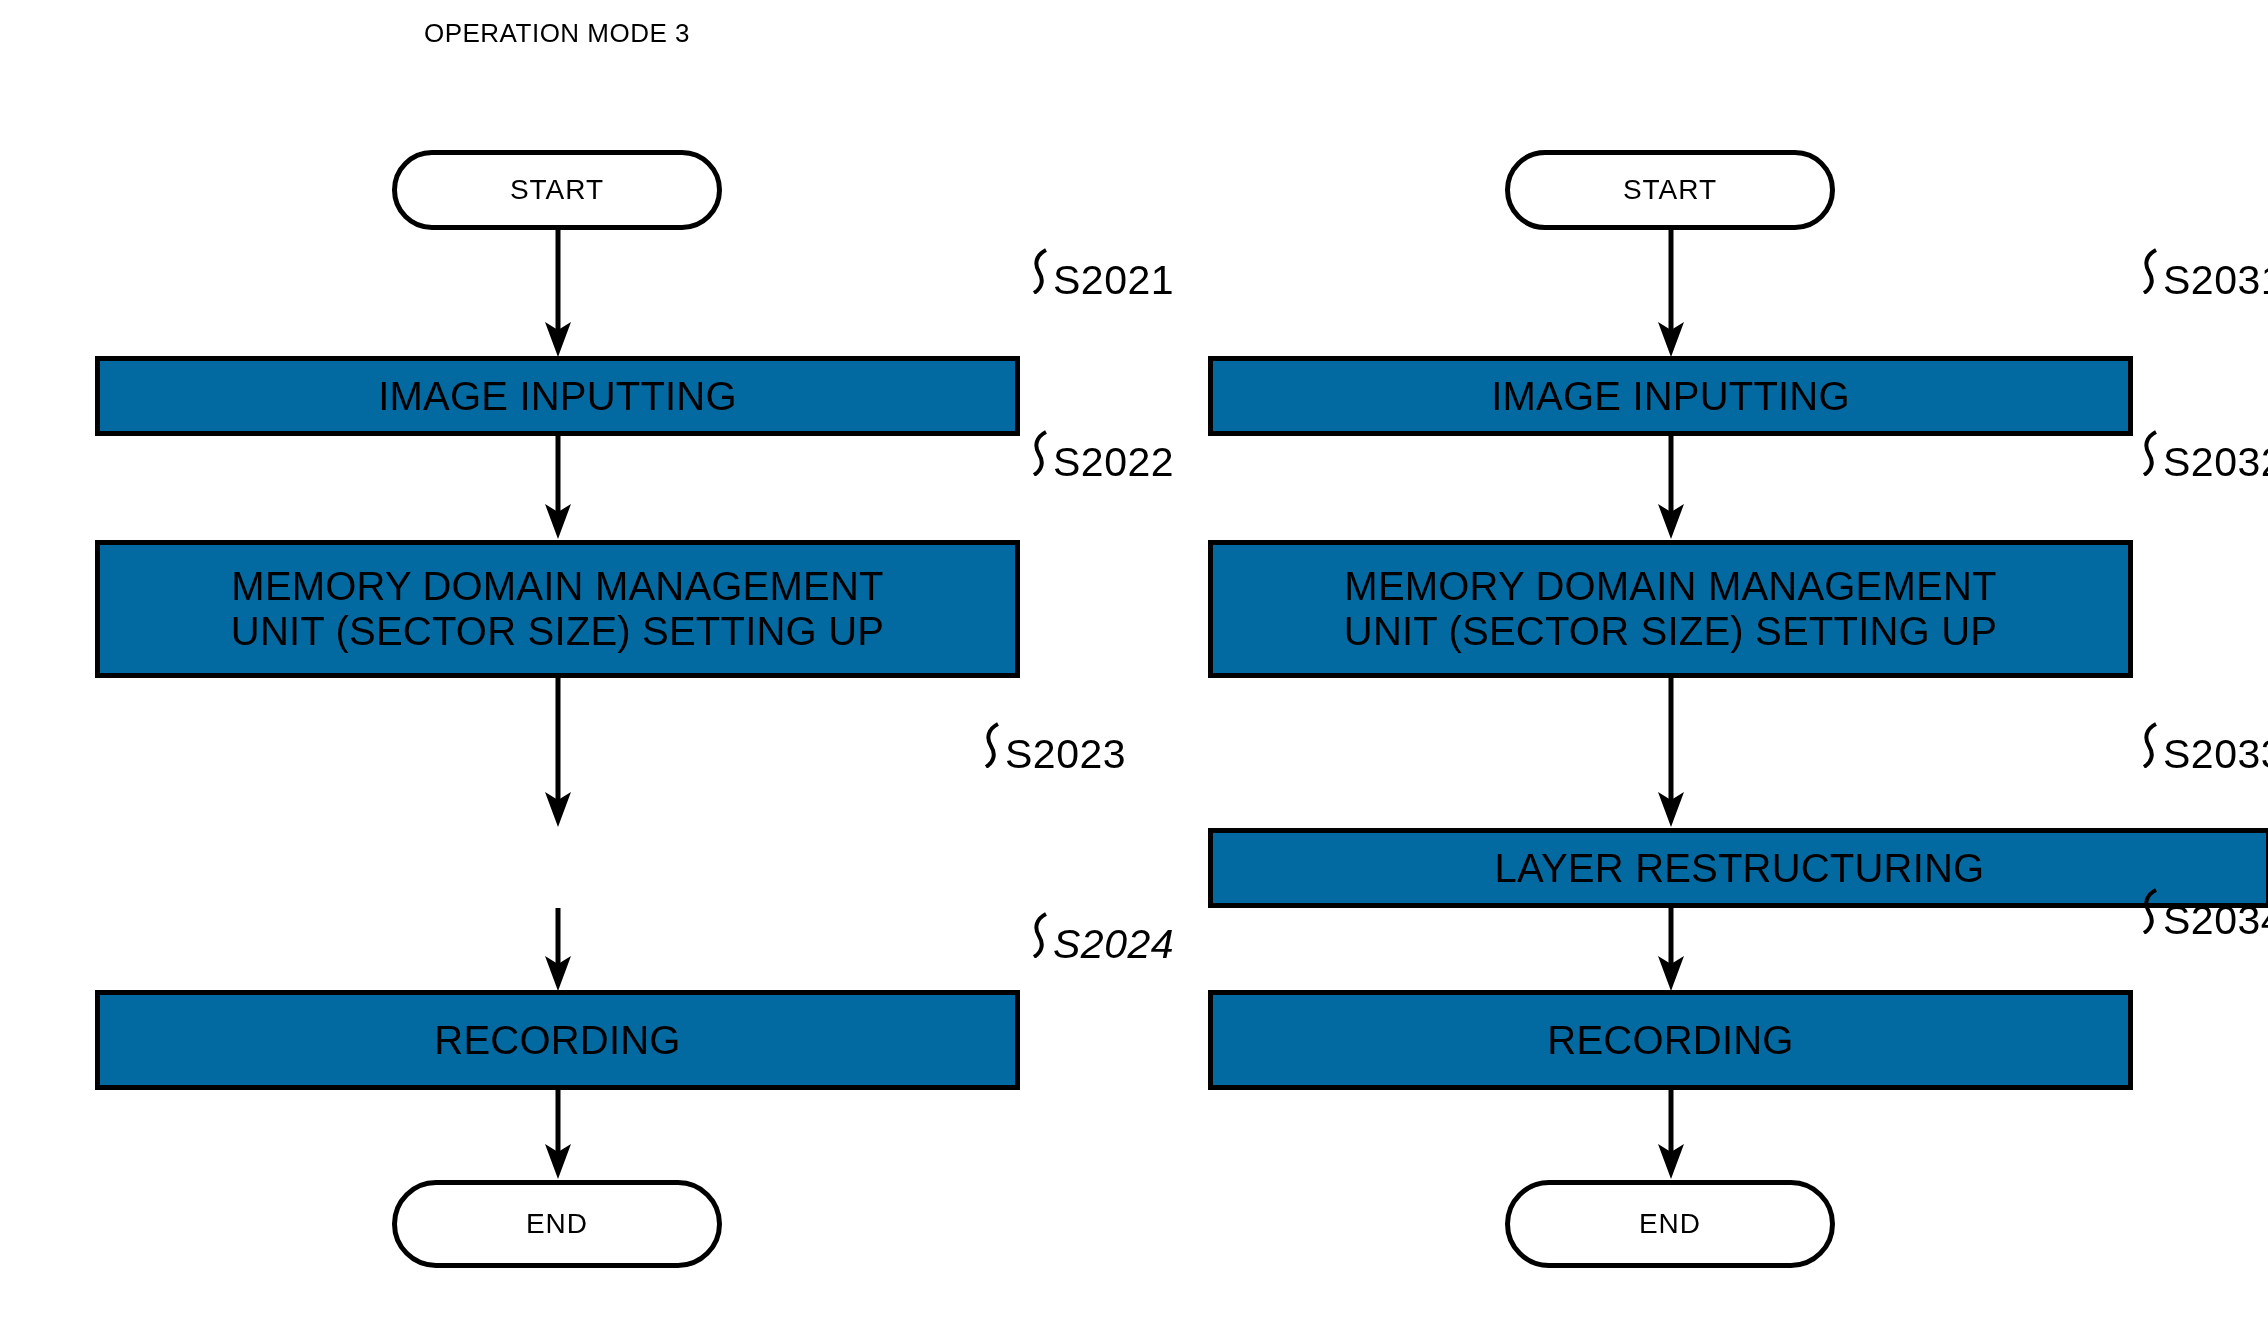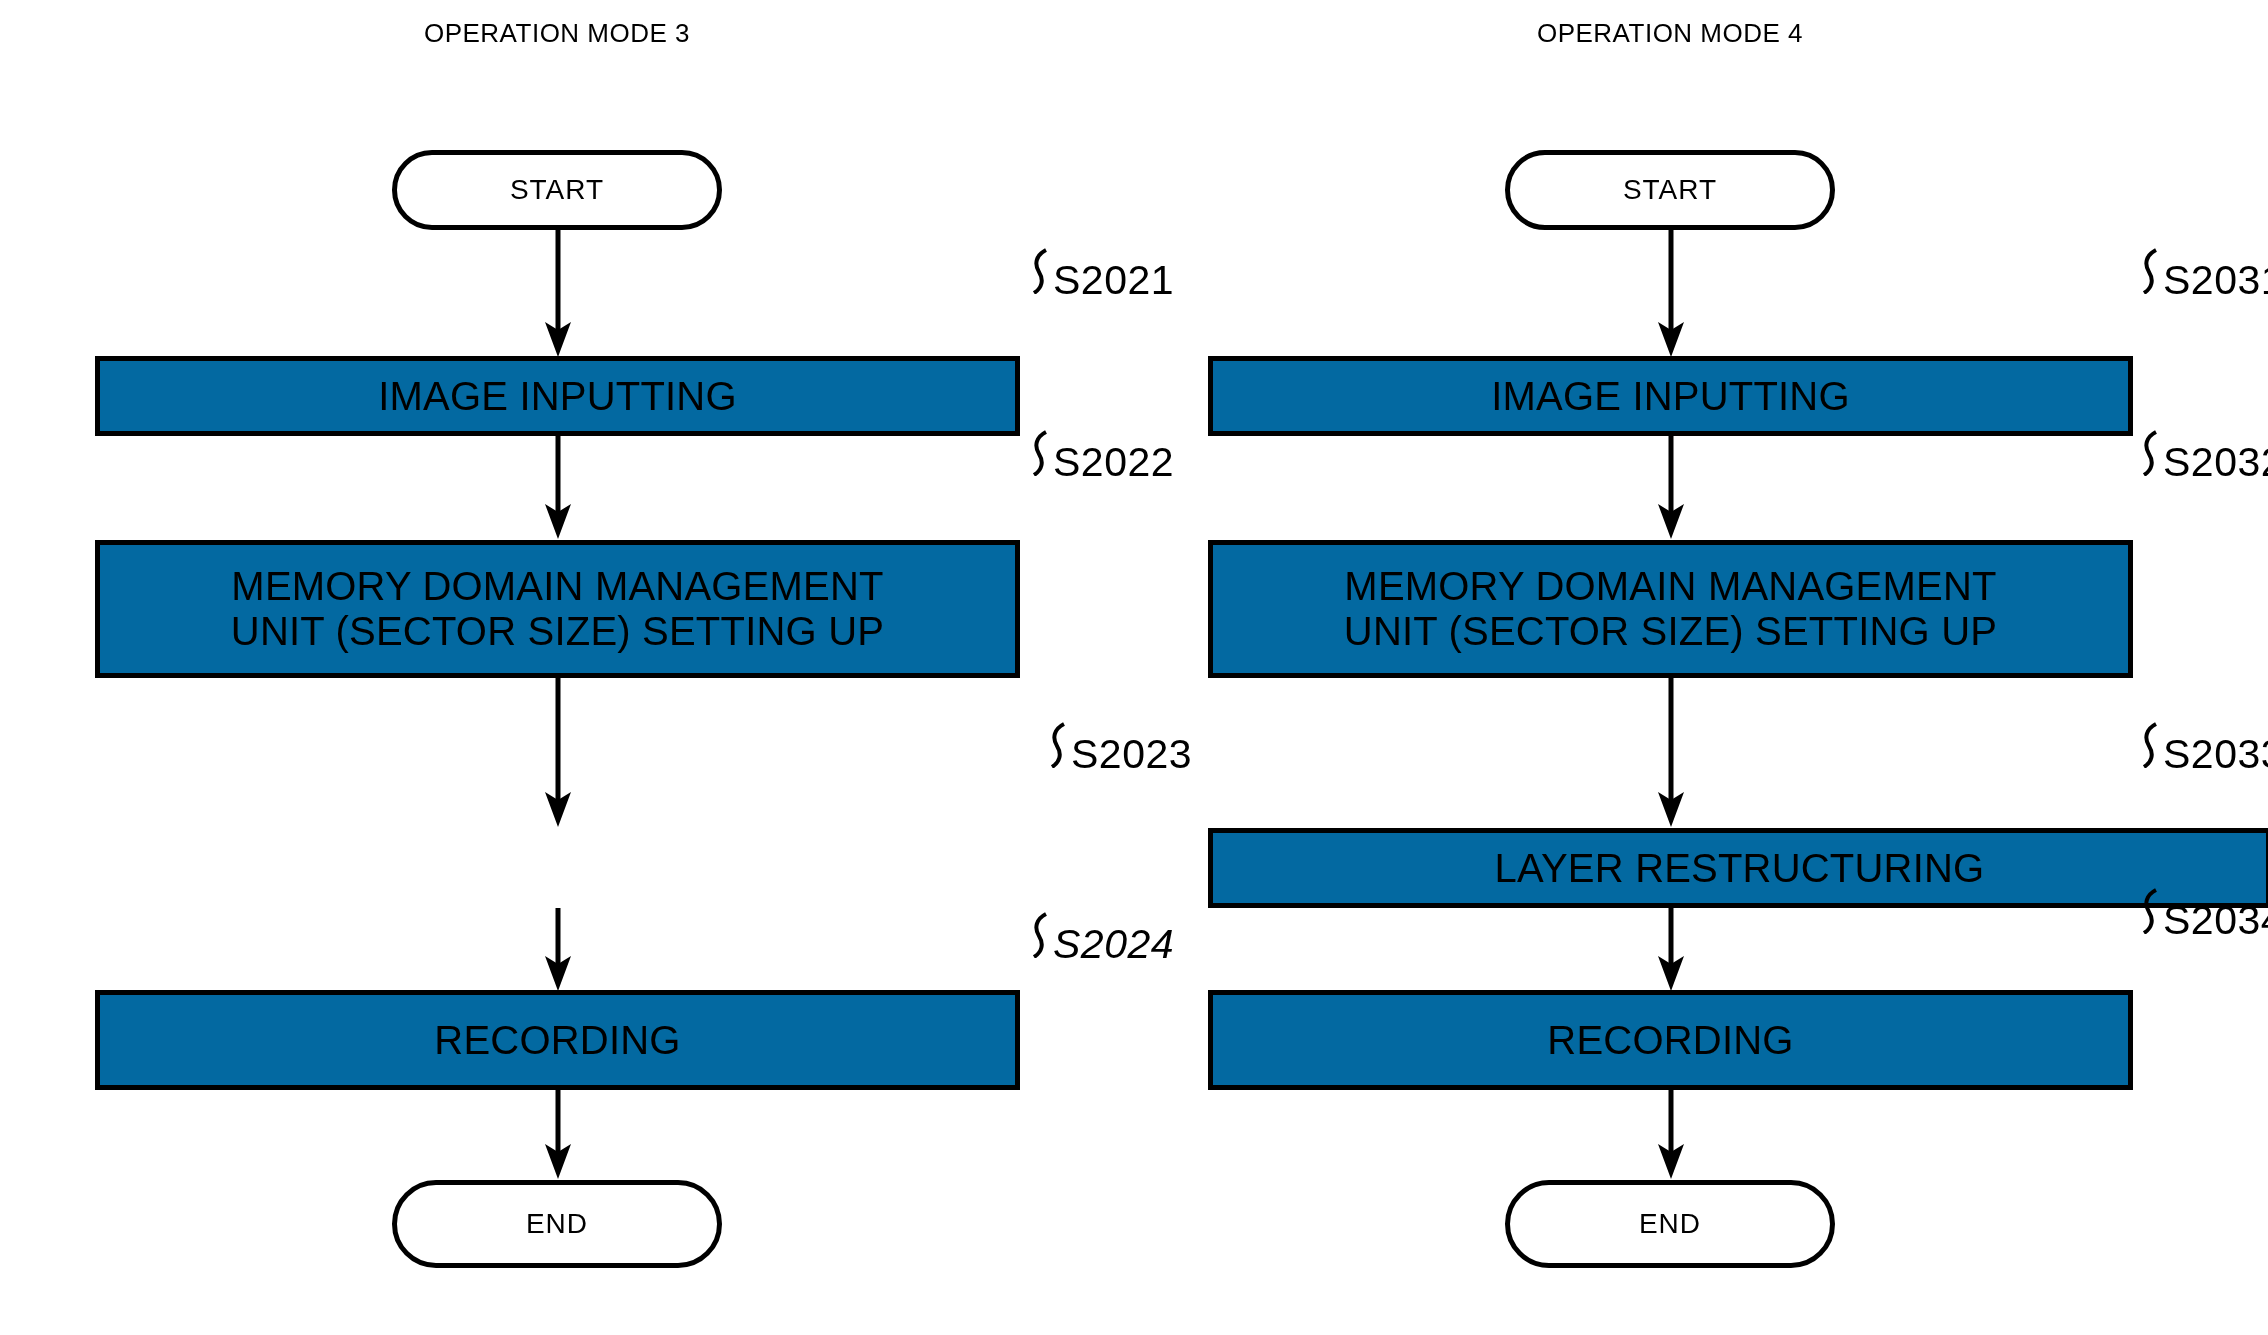--- a/index.html
+++ b/index.html
@@ -144,21 +144,21 @@
     </span>
   </div>
 
   <div class="connector" style="left:540px; top:678px; width:36px; height:150px;">
     <svg width="36" height="150" viewBox="0 0 36 150">
       <line x1="18" y1="0" x2="18" y2="130" stroke="#000" stroke-width="5"></line>
       <polygon points="18,149 5,114 18,122 31,114" fill="#000"></polygon>
     </svg>
   </div>
 
-  <div class="step-label" style="left:1048px; top:722px;">
+  <div class="step-label" style="left:982px; top:722px;">
     <span class="squig">
       <svg width="22" height="46" viewBox="0 0 22 46">
         <path d="M16 2 C6 7, 4 16, 9 24 C14 32, 12 40, 4 45" stroke="#000" stroke-width="4" fill="none"></path>
       </svg>
     </span><span>S2023</span>
   </div>
 
 
   <div class="connector" style="left:540px; top:908px; width:36px; height:84px;">
     <svg width="36" height="84" viewBox="0 0 36 84">
@@ -183,21 +183,20 @@
     <svg width="36" height="90" viewBox="0 0 36 90">
       <line x1="18" y1="0" x2="18" y2="70" stroke="#000" stroke-width="5"></line>
       <polygon points="18,89 5,54 18,62 31,54" fill="#000"></polygon>
     </svg>
   </div>
 
   <div class="terminator" style="left:392px; top:1180px; width:330px; height:88px;">
     <span>END</span>
   </div>
 
-  <div class="col-title" style="left:1370px; top:18px; width:600px;">OPERATION MODE 4</div>
 
   <div class="terminator" style="left:1505px; top:150px; width:330px; height:80px;">
     <span>START</span>
   </div>
 
   <div class="connector" style="left:1653px; top:230px; width:36px; height:128px;">
     <svg width="36" height="128" viewBox="0 0 36 128">
       <line x1="18" y1="0" x2="18" y2="108" stroke="#000" stroke-width="5"></line>
       <polygon points="18,127 5,92 18,100 31,92" fill="#000"></polygon>
     </svg>

